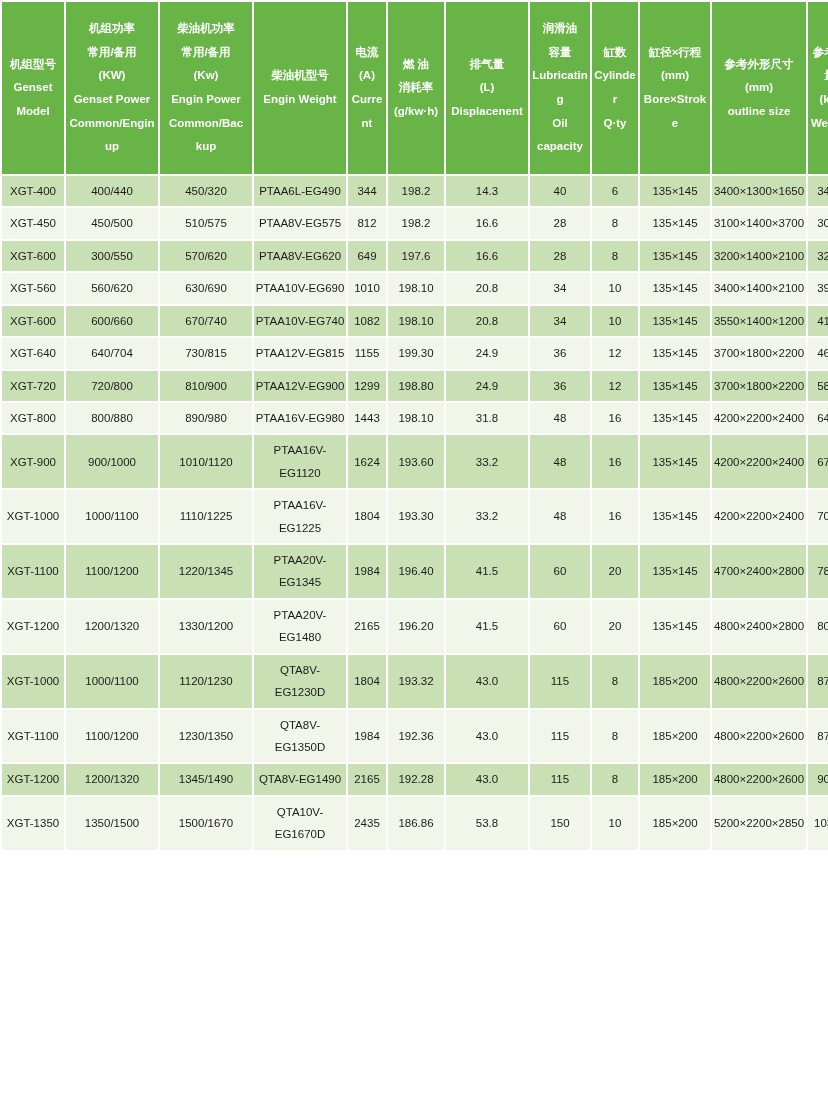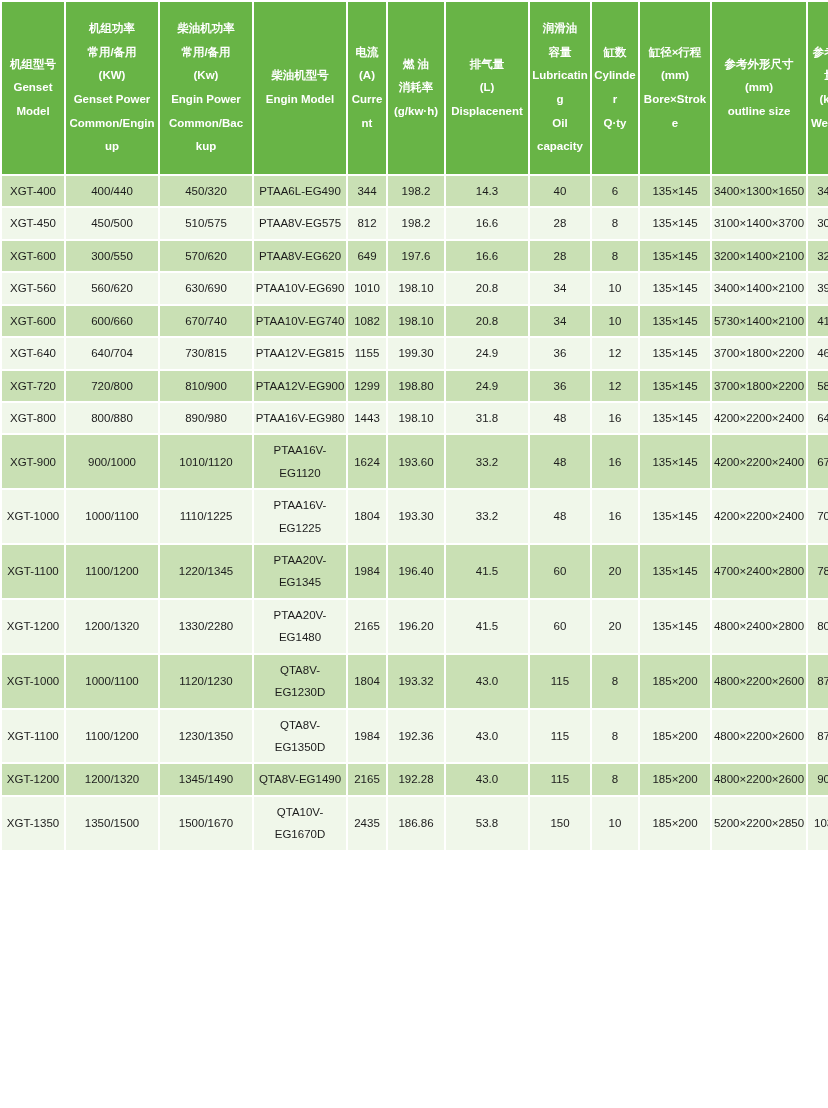--- a/index.html
+++ b/index.html
@@ -100,21 +100,21 @@
         <th>
           <span class="hline">柴油机功率</span>
           <span class="hline">常用/备用</span>
           <span class="hline">(Kw)</span>
           <span class="hline">Engin Power</span>
           <span class="hline">Common/Bac</span>
           <span class="hline">kup</span>
         </th>
         <th>
           <span class="hline">柴油机型号</span>
-          <span class="hline">Engin Model</span>
+          <span class="hline">Engin Weight</span>
         </th>
         <th>
           <span class="hline">电流</span>
           <span class="hline">(A)</span>
           <span class="hline">Current</span>
         </th>
         <th>
           <span class="hline">燃    油</span>
           <span class="hline">消耗率</span>
           <span class="hline">(g/kw·h)</span>
@@ -213,21 +213,21 @@
         <td>XGT-600</td>
         <td>600/660</td>
         <td>670/740</td>
         <td>PTAA10V-EG740</td>
         <td>1082</td>
         <td>198.10</td>
         <td>20.8</td>
         <td>34</td>
         <td>10</td>
         <td>135×145</td>
-        <td>5730×1400×2100</td>
+        <td>3550×1400×1200</td>
         <td>4100</td>
       </tr>
       <tr class="light">
         <td>XGT-640</td>
         <td>640/704</td>
         <td>730/815</td>
         <td>PTAA12V-EG815</td>
         <td>1155</td>
         <td>199.30</td>
         <td>24.9</td>
@@ -303,21 +303,21 @@
         <td>41.5</td>
         <td>60</td>
         <td>20</td>
         <td>135×145</td>
         <td>4700×2400×2800</td>
         <td>7883</td>
       </tr>
       <tr class="light">
         <td>XGT-1200</td>
         <td>1200/1320</td>
-        <td>1330/2280</td>
+        <td>1330/1200</td>
         <td>PTAA20V-EG1480</td>
         <td>2165</td>
         <td>196.20</td>
         <td>41.5</td>
         <td>60</td>
         <td>20</td>
         <td>135×145</td>
         <td>4800×2400×2800</td>
         <td>8090</td>
       </tr>

